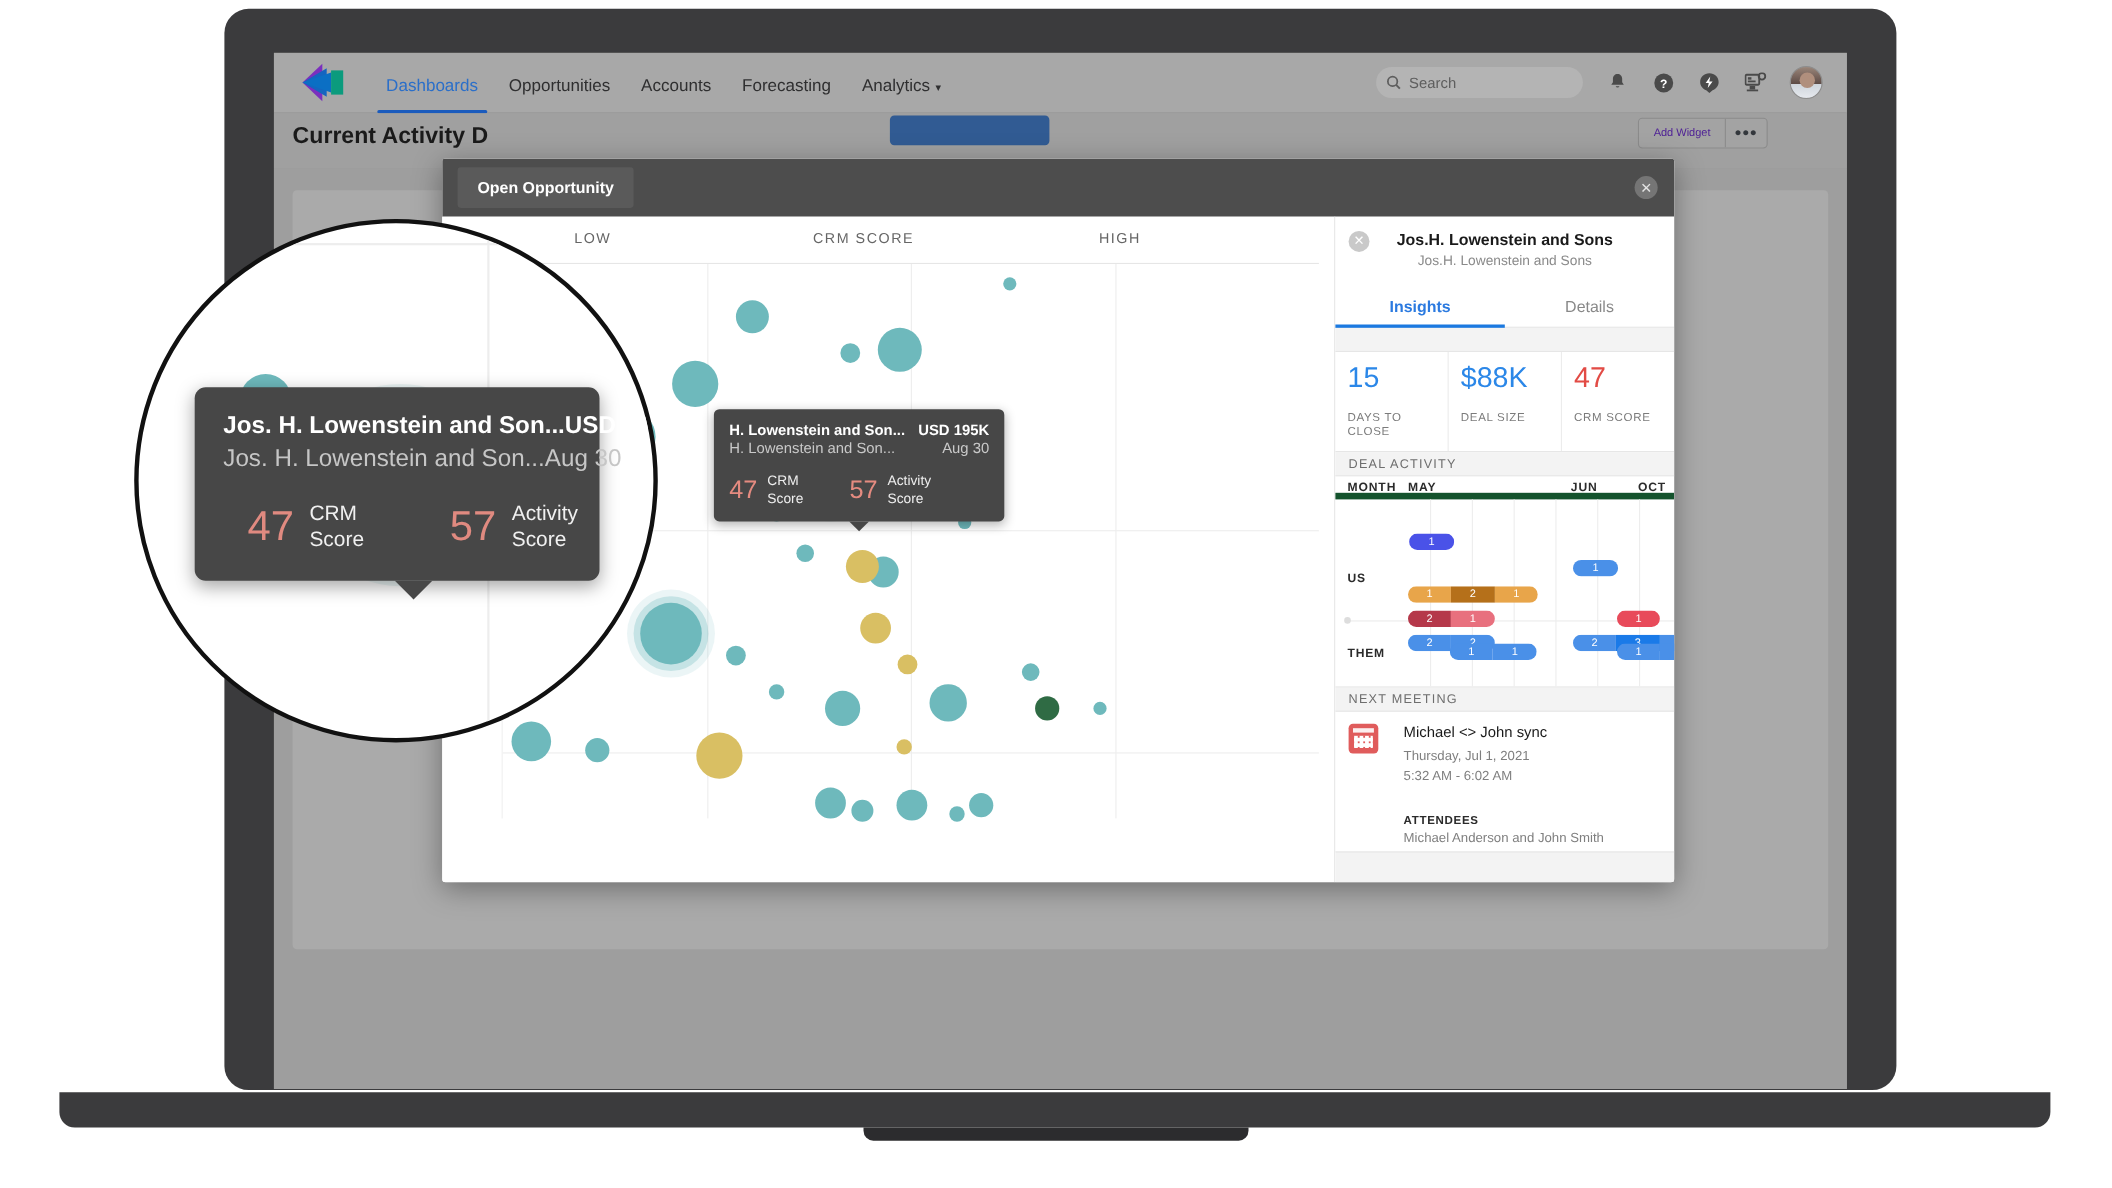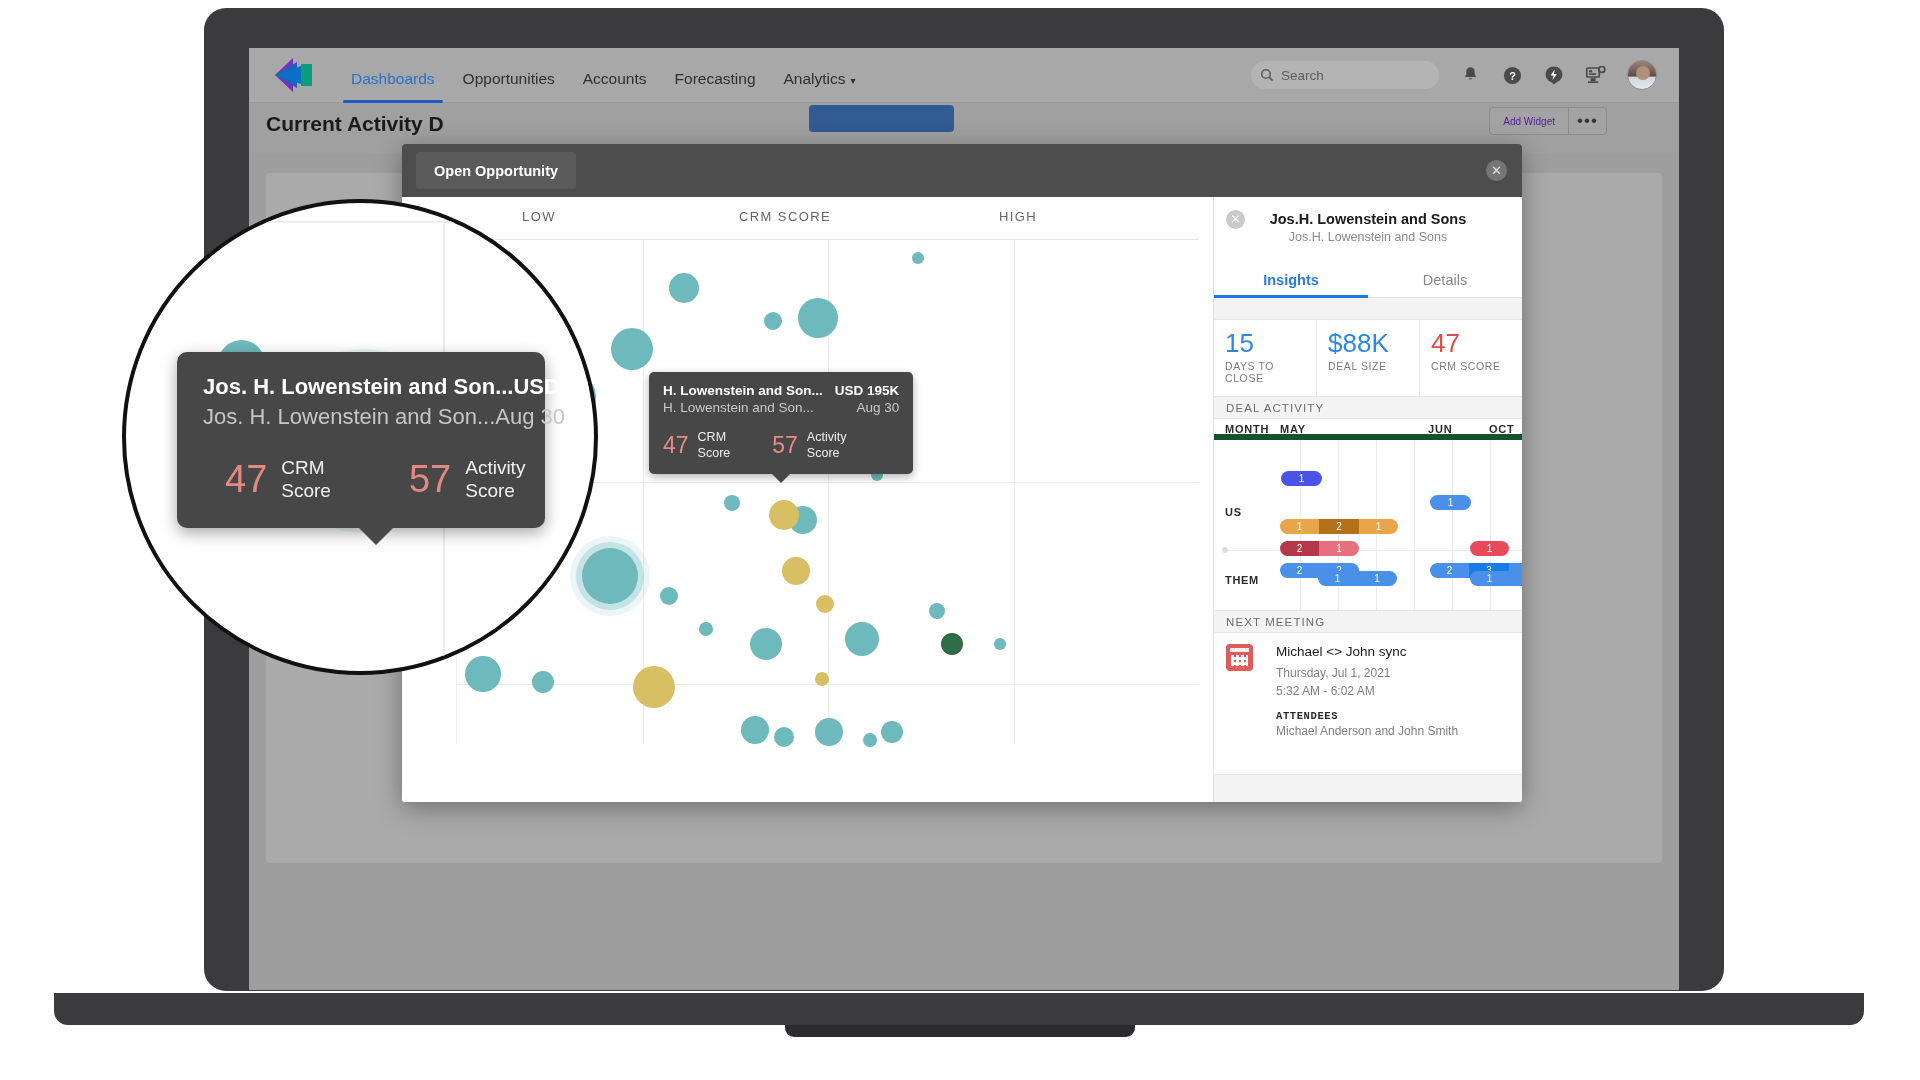--- a/index.html
+++ b/index.html
@@ -180,21 +180,21 @@
   .tab.active { color:#2b7ae0; font-weight:bold; }
   .tab.active:after{ content:""; position:absolute; left:0; right:0; bottom:-1px; height:3px; background:#1b79e0; }
 
   .sec-head { background:#f3f3f3; border-bottom:1px solid #e6e6e6; padding:5px 12px;
     font-size:11.5px; color:#6e6e6e; letter-spacing:1.1px; height:22px; }
   .kpis { display:flex; border-bottom:1px solid #e6e6e6; }
   .kpi { flex:1; padding:10px 0 12px 11px; border-right:1px solid #ececec; }
   .kpi:last-child { border-right:none; }
   .kpi-v { font-size:26px; color:#2b87e8; line-height:1.05; font-weight:400; }
   .kpi-v.red { color:#e24b45; }
-  .kpi-c { font-size:10.5px; color:#7b7b7b; letter-spacing:.6px; margin-top:3px; }
+  .kpi-c { font-size:10.5px; color:#7b7b7b; letter-spacing:.6px; margin-top:17px; }
 
   .act { position:relative; height:192px; border-bottom:1px solid #e6e6e6; }
   .act-hdr { position:relative; height:21px; border-bottom:6px solid #14532d; }
   .act-hdr span { position:absolute; top:4px; font-size:11px; font-weight:bold; color:#2b2b2b; letter-spacing:.8px; }
   .act-grid { position:absolute; left:0; right:0; top:21px; bottom:0; }
   .av { position:absolute; top:0; bottom:0; width:1px; background:#ededed; }
   .rowlbl { position:absolute; font-size:11px; font-weight:bold; color:#2b2b2b; letter-spacing:.7px; }
   .pill { position:absolute; height:15px; border-radius:8px; overflow:hidden; display:flex; }
   .pseg { display:flex; align-items:center; justify-content:center; color:#fff; font-size:10px; height:100%; }
   .midline { position:absolute; left:11px; right:0; height:1px; background:#ececec; }
@@ -207,21 +207,21 @@
   .cal:before{ content:""; position:absolute; left:4px; top:4px; right:4px; height:4px; background:#fff; opacity:.9;}
   .cal:after{
     content:""; position:absolute; left:5px; top:11px; right:5px; bottom:5px;
     background:
       repeating-linear-gradient(90deg,#fff 0 3px,transparent 3px 5px),
       repeating-linear-gradient(0deg,#fff 0 3px,transparent 3px 5px);
     background-size:5px 5px;
   }
   .meet-t { font-size:13.5px; color:#1a1a1a; }
   .meet-d { font-size:12px; color:#7f7f7f; margin-top:6px; line-height:1.45; }
-  .meet-al { font-size:10.5px; font-weight:bold; color:#2b2b2b; margin-top:10px; letter-spacing:.6px;font-family:Liberation Mono, monospace; }
+  .meet-al { font-size:10.5px; font-weight:bold; color:#2b2b2b; margin-top:26px; letter-spacing:.6px; }
   .meet-av { font-size:12px; color:#7f7f7f; margin-top:2px; }
   .ins-foot { position:absolute; left:0; right:0; bottom:0; height:28px; background:#f3f3f3; border-top:1px solid #e6e6e6; }
 
   
   .mag {
     position:absolute; left:122px; top:199px; width:476px; height:476px;
     border-radius:50%; background:#fff; border:4px solid #111; overflow:hidden;
   }
   .mag-inner { position:absolute; inset:0; }
   .mag-bub { position:absolute; border-radius:50%; }

